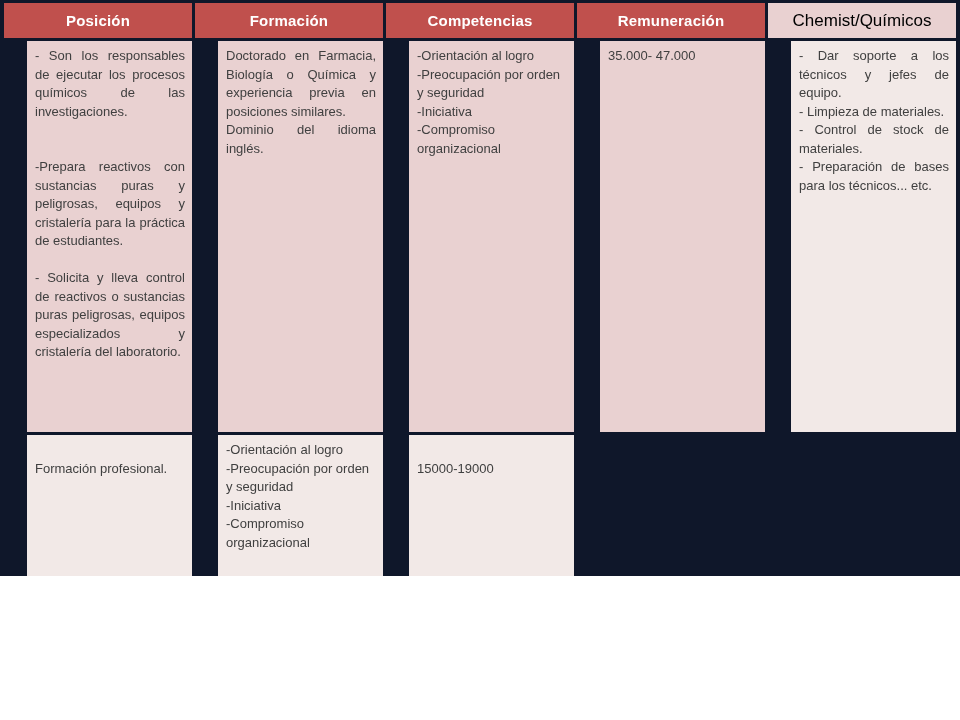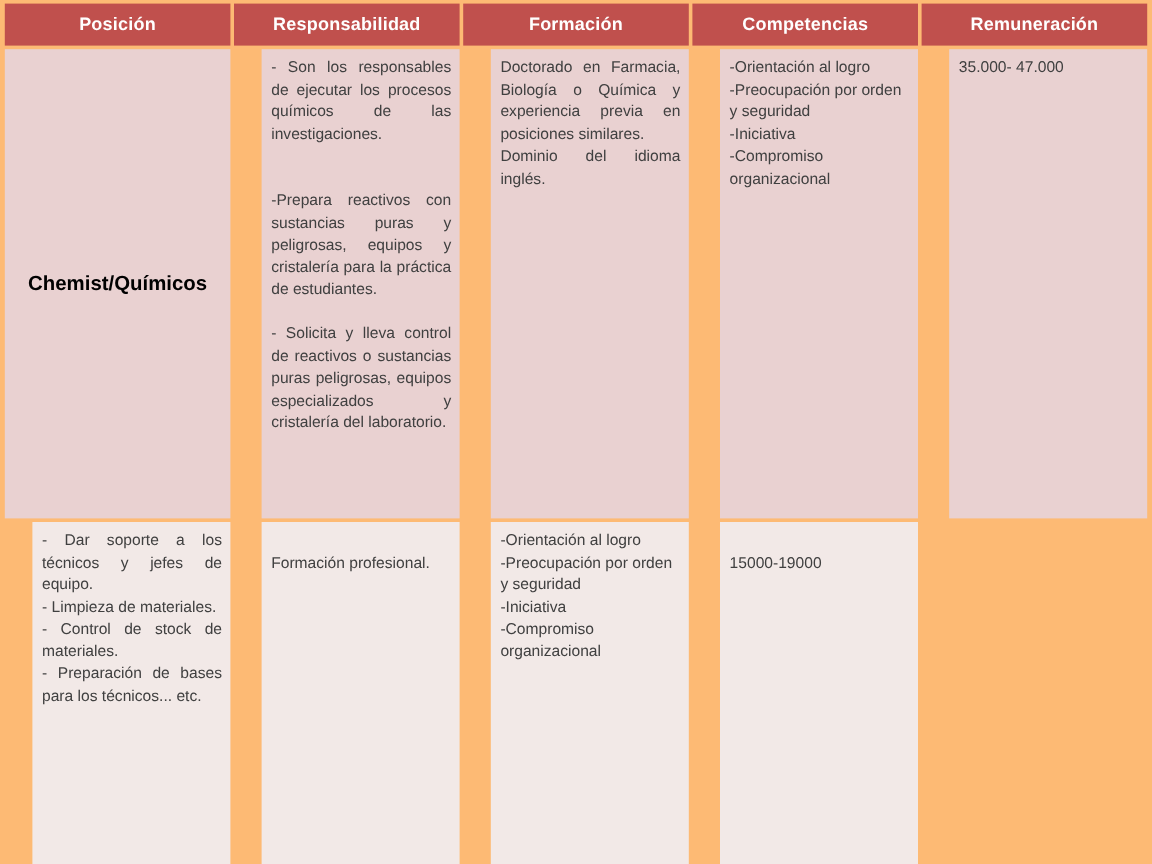--- a/index.html
+++ b/index.html
@@ -3,22 +3,22 @@
 <meta charset="utf-8">
 <style>
   html, body {
     margin: 0; padding: 0;
     width: 960px; height: 720px;
     overflow: hidden;
     font-family: "Liberation Sans", "DejaVu Sans", sans-serif;
   }
   .slide {
     position: relative;
-    width: 960px; height: 720px;
-    background: #fdba74;
+    width: 960px; height: 576px;
+    background: #0f172a;
   }
   .table {
     position: absolute;
     left: 4px; right: 4px; top: 3px; bottom: 0;
     display: grid;
     grid-template-columns: repeat(5, 1fr);
     grid-template-rows: 35px 391px auto;
     gap: 3px;
   }
   .th {
@@ -45,34 +45,33 @@
   }
   .justify .para { text-align: justify; }
   .para { margin: 0; }
   .para.blank { min-height: 18.5px; }
   .pos {
     display: flex;
     align-items: center;
     justify-content: center;
     text-align: center;
     color: var(--position-text, #000000);
-    font-weight: bold;
+    font-weight: normal;
     font-size: 17px;
     line-height: 22px;
     padding: 0 6px;
   }
 </style>
 </head>
 <body>
 
 <div class="slide">
   <div class="table">
 
     <div class="th">Posición</div>
-    <div class="th">Responsabilidad</div>
     <div class="th">Formación</div>
     <div class="th">Competencias</div>
     <div class="th">Remuneración</div>
 
     <div class="cell row1 pos">
       <span>Chemist/Químicos</span>
     </div>
     <div class="cell row1 body justify">
         <div class="para">- Son los responsables de ejecutar los procesos químicos de las investigaciones.</div>
         <div class="para blank">&nbsp;</div>

